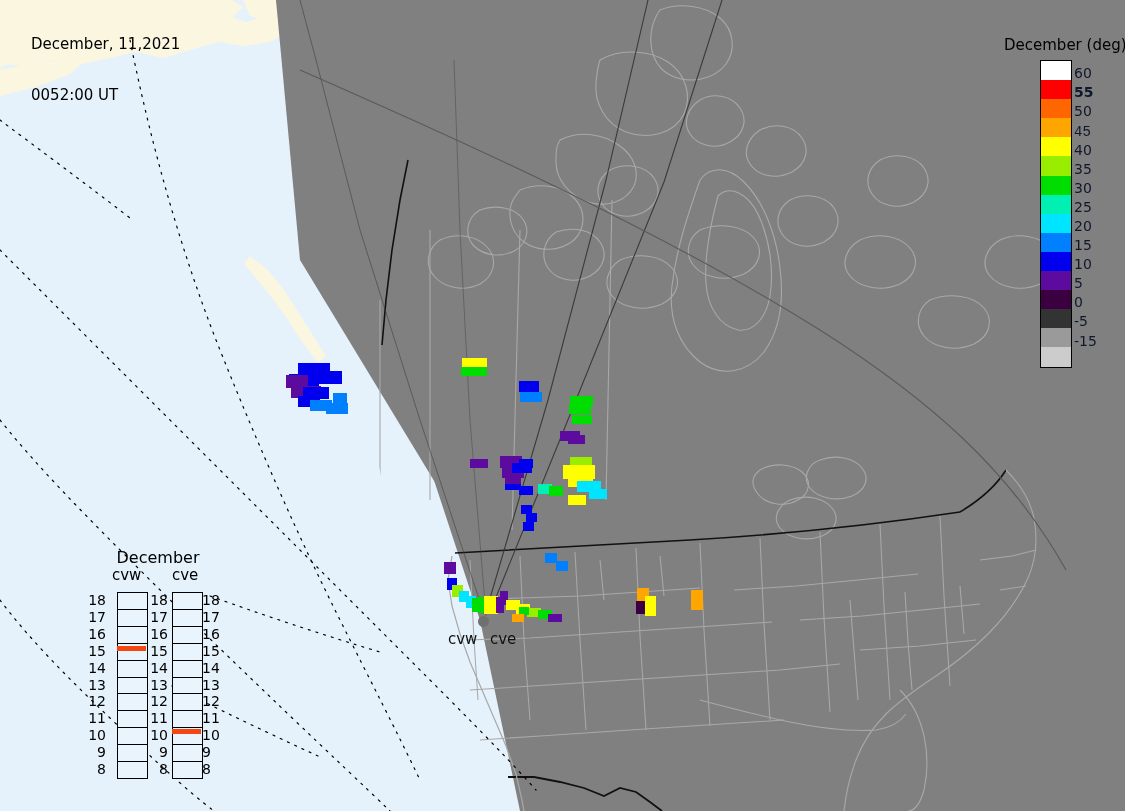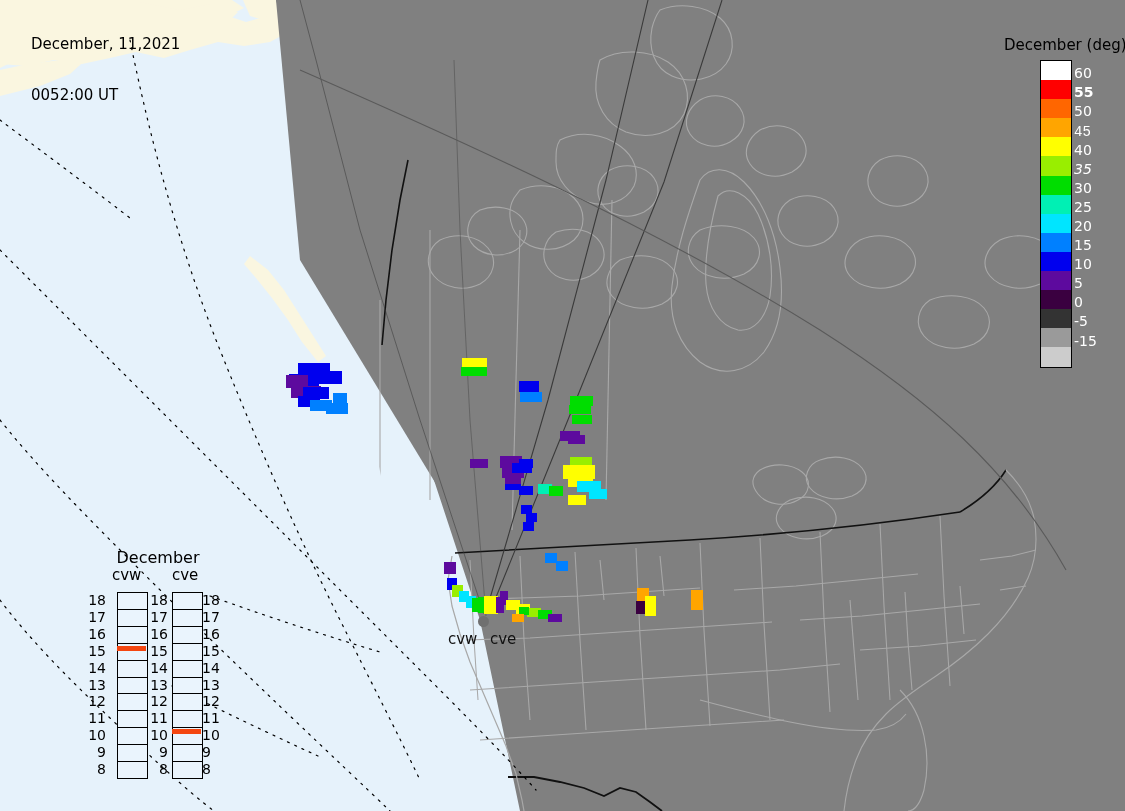--- a/index.html
+++ b/index.html
@@ -28,21 +28,21 @@
     margin-left:2px;margin-bottom:6px;
   }
   .cbar-body{position:relative;margin-left:38px;}
   .cbar-col{
     width:30px;border:1px solid #000;background:#000;
     display:flex;flex-direction:column;
   }
   .cbar-cell{width:30px;height:19.1px;}
   .cbar-ticks{position:absolute;left:34px;top:0;width:60px;height:100%;}
   .cbar-tick{
-    position:absolute;left:0;font-size:14px;color:#ffffff;
+    position:absolute;left:0;font-size:14px;color:#0f172a;
     line-height:14px;white-space:nowrap;
   }
 
   
   .freq-wrap{position:absolute;left:84px;top:548px;width:150px;}
   .freq-title{
     font-size:16px;color:#000;text-align:center;width:148px;
     margin-bottom:1px;
   }
   .freq-sub{position:relative;height:18px;width:148px;}
@@ -393,21 +393,21 @@
           <div class="cbar-cell" style="background: rgb(51, 51, 51);"></div>
           <div class="cbar-cell" style="background: rgb(154, 154, 154);"></div>
           <div class="cbar-cell" style="background: rgb(204, 204, 204);"></div>
         </div>
       <div class="cbar-ticks" id="cbar-ticks">
           <div class="cbar-tick" style="top: 6.1px;">60</div>
           <div class="cbar-tick" style="top: 25.2px; font-weight: bold;">55</div>
           <div class="cbar-tick" style="top: 44.3px;">50</div>
           <div class="cbar-tick" style="top: 65px; font-family: Liberation Mono, monospace;">45</div>
           <div class="cbar-tick" style="top: 82.5px;">40</div>
-          <div class="cbar-tick" style="top: 101.6px; font-style: italic;">35</div>
+          <div class="cbar-tick" style="top: 101.6px;">35</div>
           <div class="cbar-tick" style="top: 120.7px;">30</div>
           <div class="cbar-tick" style="top: 139.8px;">25</div>
           <div class="cbar-tick" style="top: 158.9px;">20</div>
           <div class="cbar-tick" style="top: 178px;">15</div>
           <div class="cbar-tick" style="top: 197.1px;">10</div>
           <div class="cbar-tick" style="top: 216.2px;">5</div>
           <div class="cbar-tick" style="top: 235.3px;">0</div>
           <div class="cbar-tick" style="top: 254.4px;">-5</div>
           <div class="cbar-tick" style="top: 273.5px;">-15</div>
         </div>

